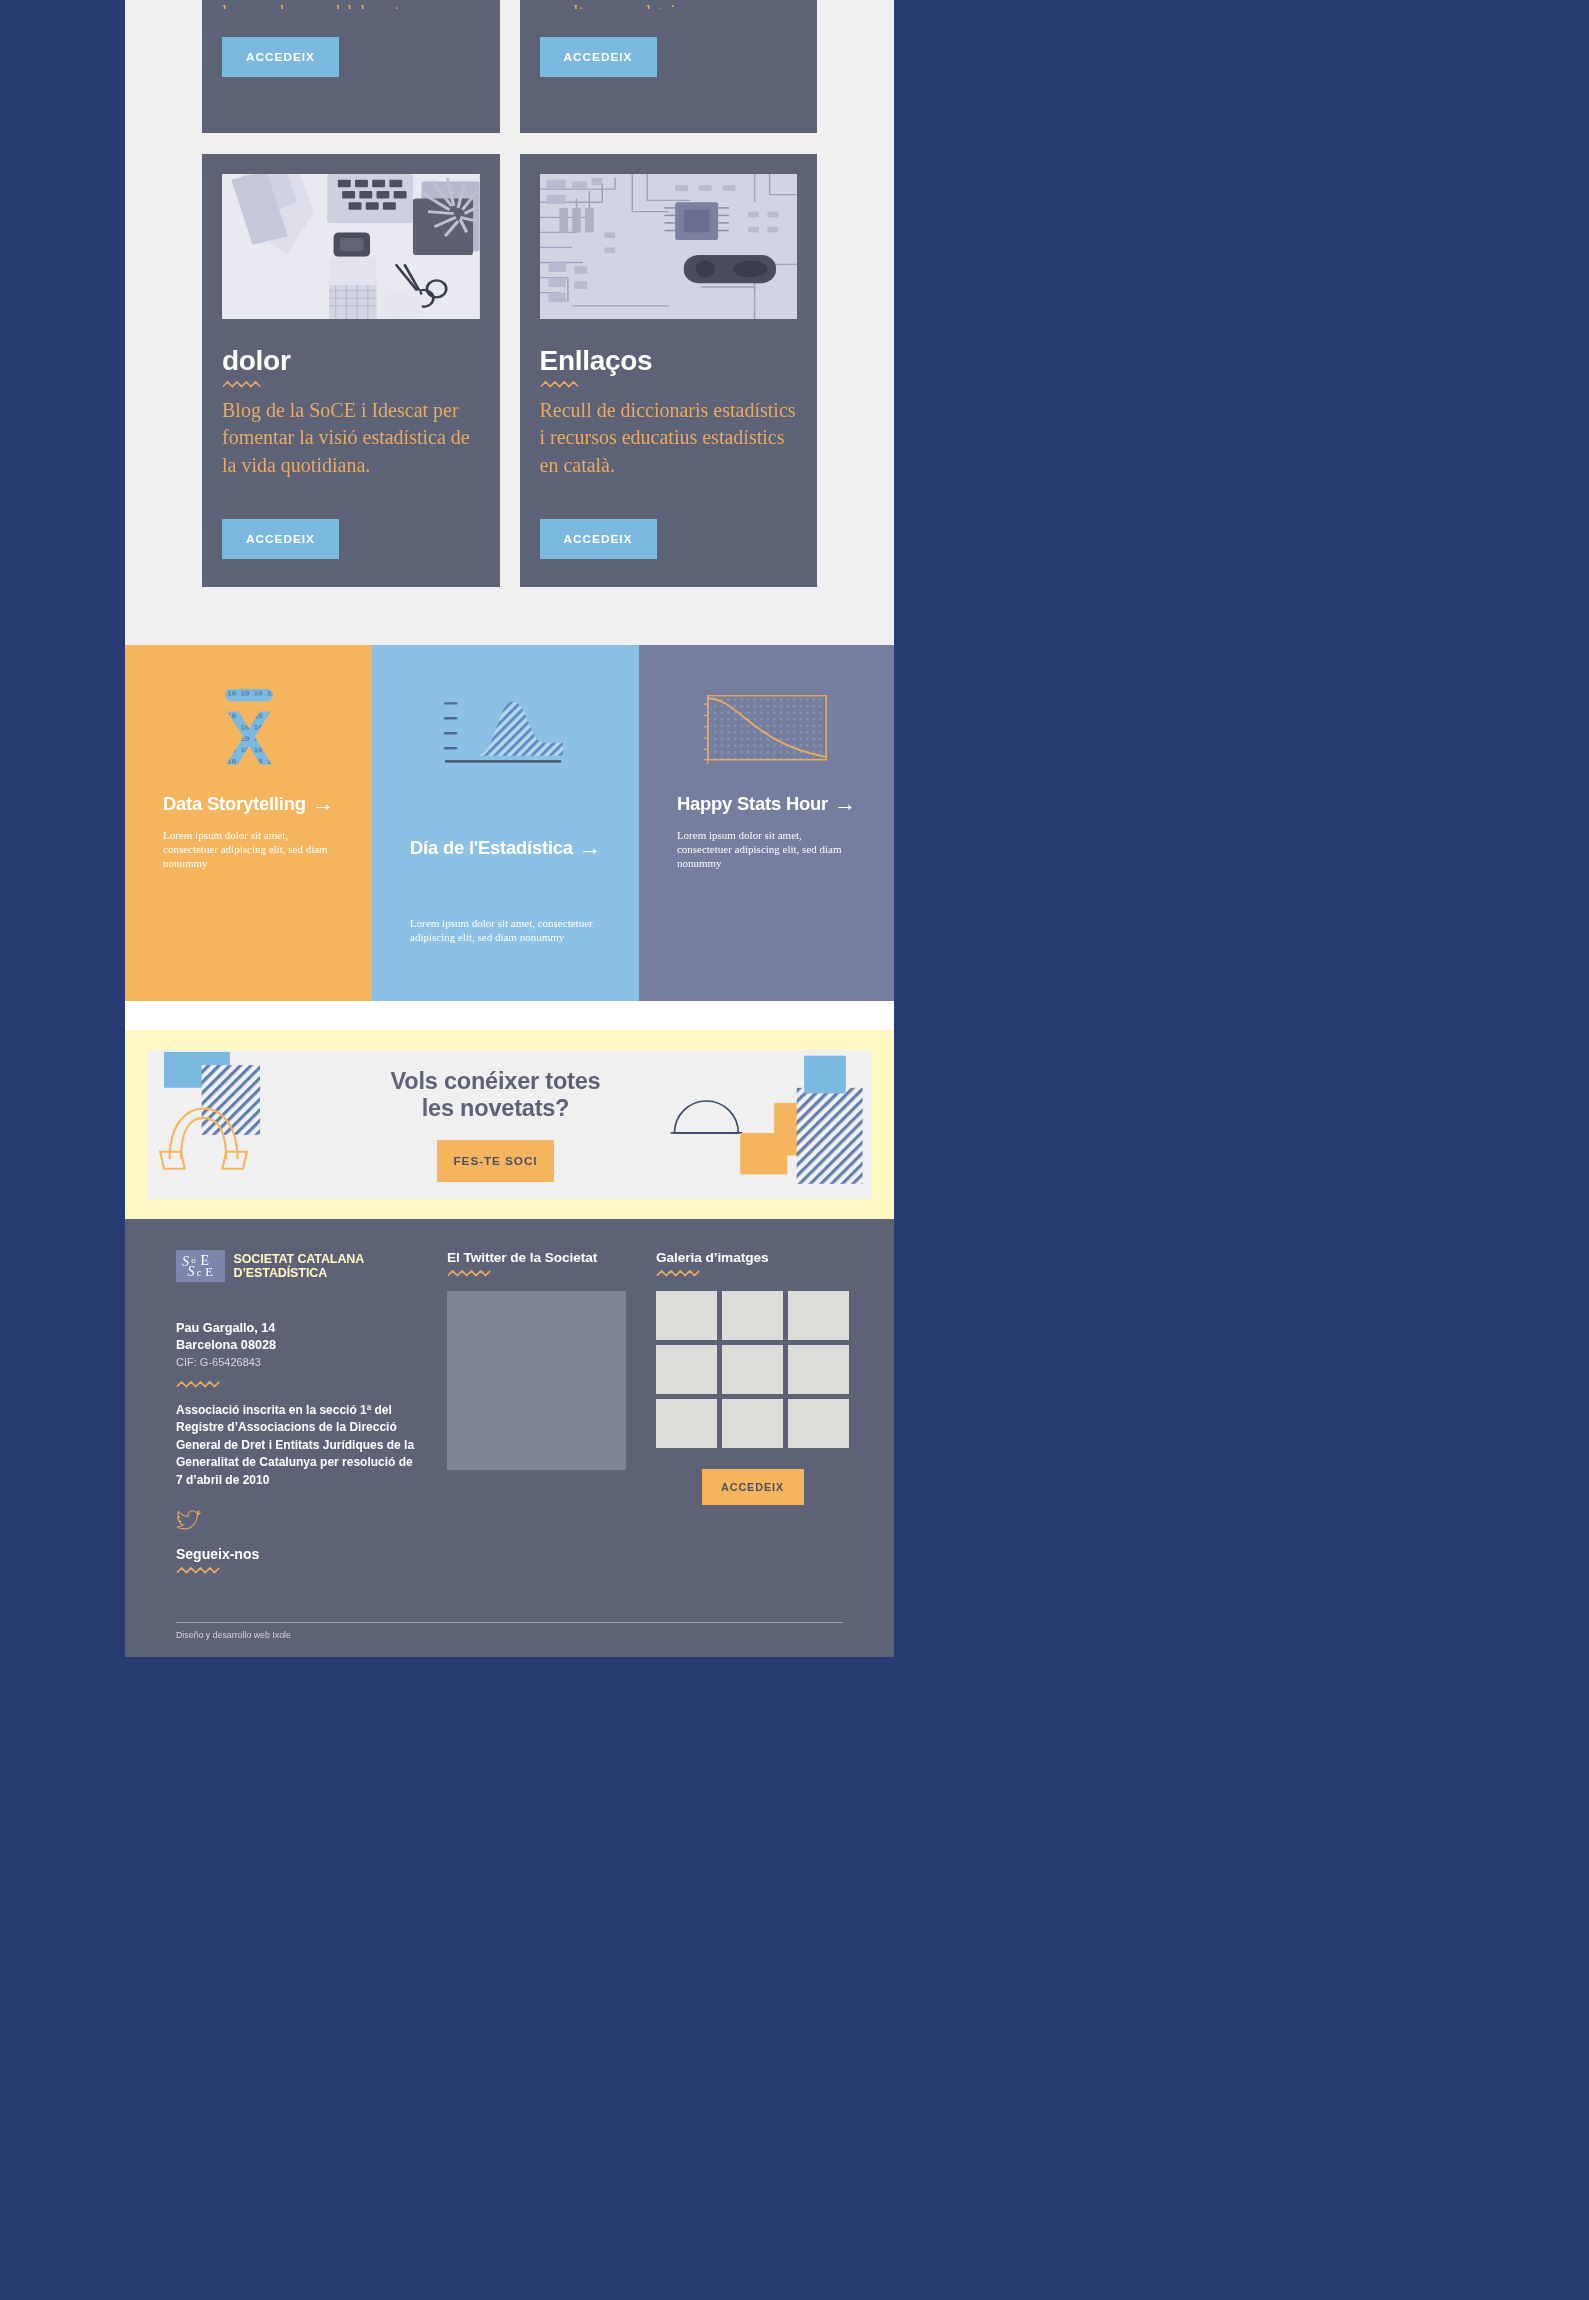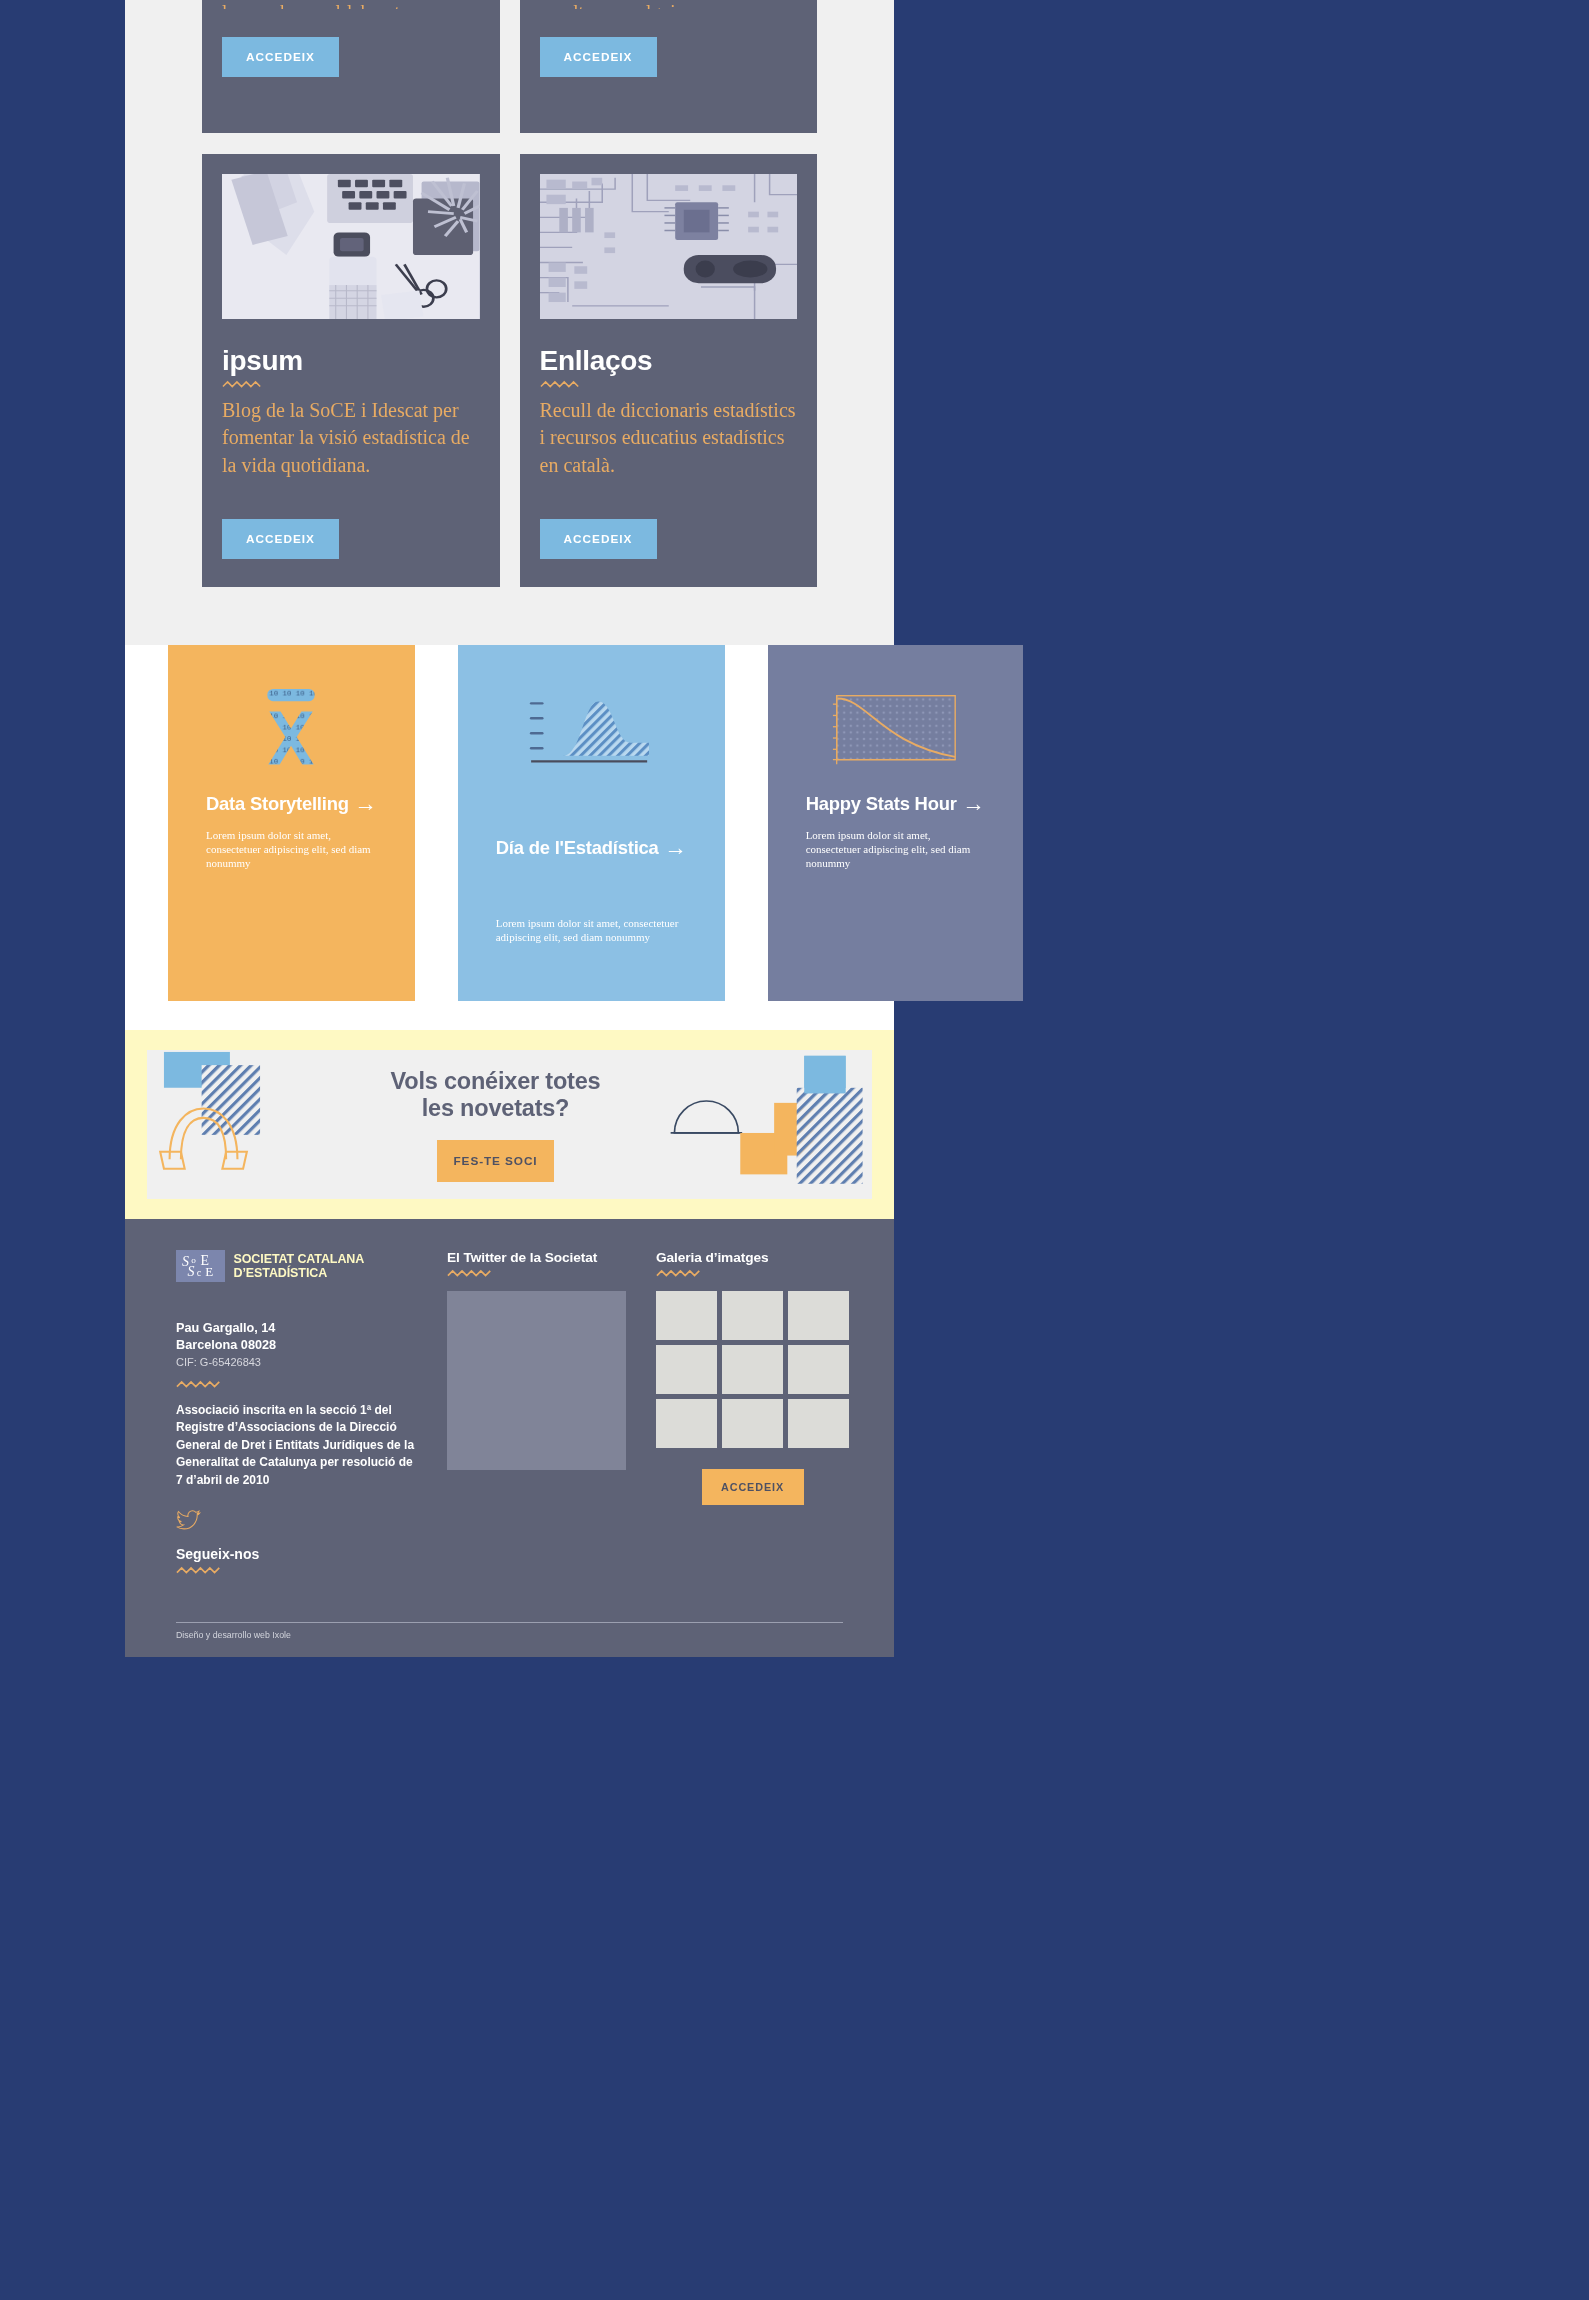--- a/index.html
+++ b/index.html
@@ -98,21 +98,20 @@
   .panels {
     display: flex;
     width: 769px;
   }
   .panel {
     flex: 1;
     padding: 41px 38px 56px 38px;
     min-height: 265px;
     display: flex;
     flex-direction: column;
-    margin-left: 43px;
   }
   .panel-icon {
     height: 90px;
     display: flex;
     align-items: center;
     justify-content: center;
     margin-bottom: 17px;
   }
   .panel-title {
     display: flex;
@@ -363,21 +362,21 @@
               </g>
               <g stroke="#3c3e4e" stroke-width="2.5" fill="none">
                 <path d="M162,96 L182,124"></path>
                 <path d="M170,96 L186,128"></path>
                 <circle cx="188" cy="132" r="9"></circle>
                 <circle cx="200" cy="122" r="9"></circle>
               </g>
               <rect x="150" y="126" width="36" height="28" fill="#e5e6f0" transform="rotate(-8 168 140)"></rect>
             </svg>
           </div>
-          <div class="card-title">ipsum</div>
+          <div class="card-title">dolor</div>
           <svg class="zig" width="41" height="8.5" viewBox="0 0 44 9">
             <polyline points="1,7 6,2 11,7 16,2 21,7 26,2 31,7 36,2 41,7" fill="none" stroke="#e8ab63" stroke-width="1.6"></polyline>
           </svg>
           <div class="card-desc">Blog de la SoCE i Idescat per fomentar la visió estadística de la vida quotidiana.</div>
           <div class="card-spacer"></div>
           <button class="btn-accedeix">ACCEDEIX</button>
         </div>
 
         <div class="card">
           <div class="card-img">

